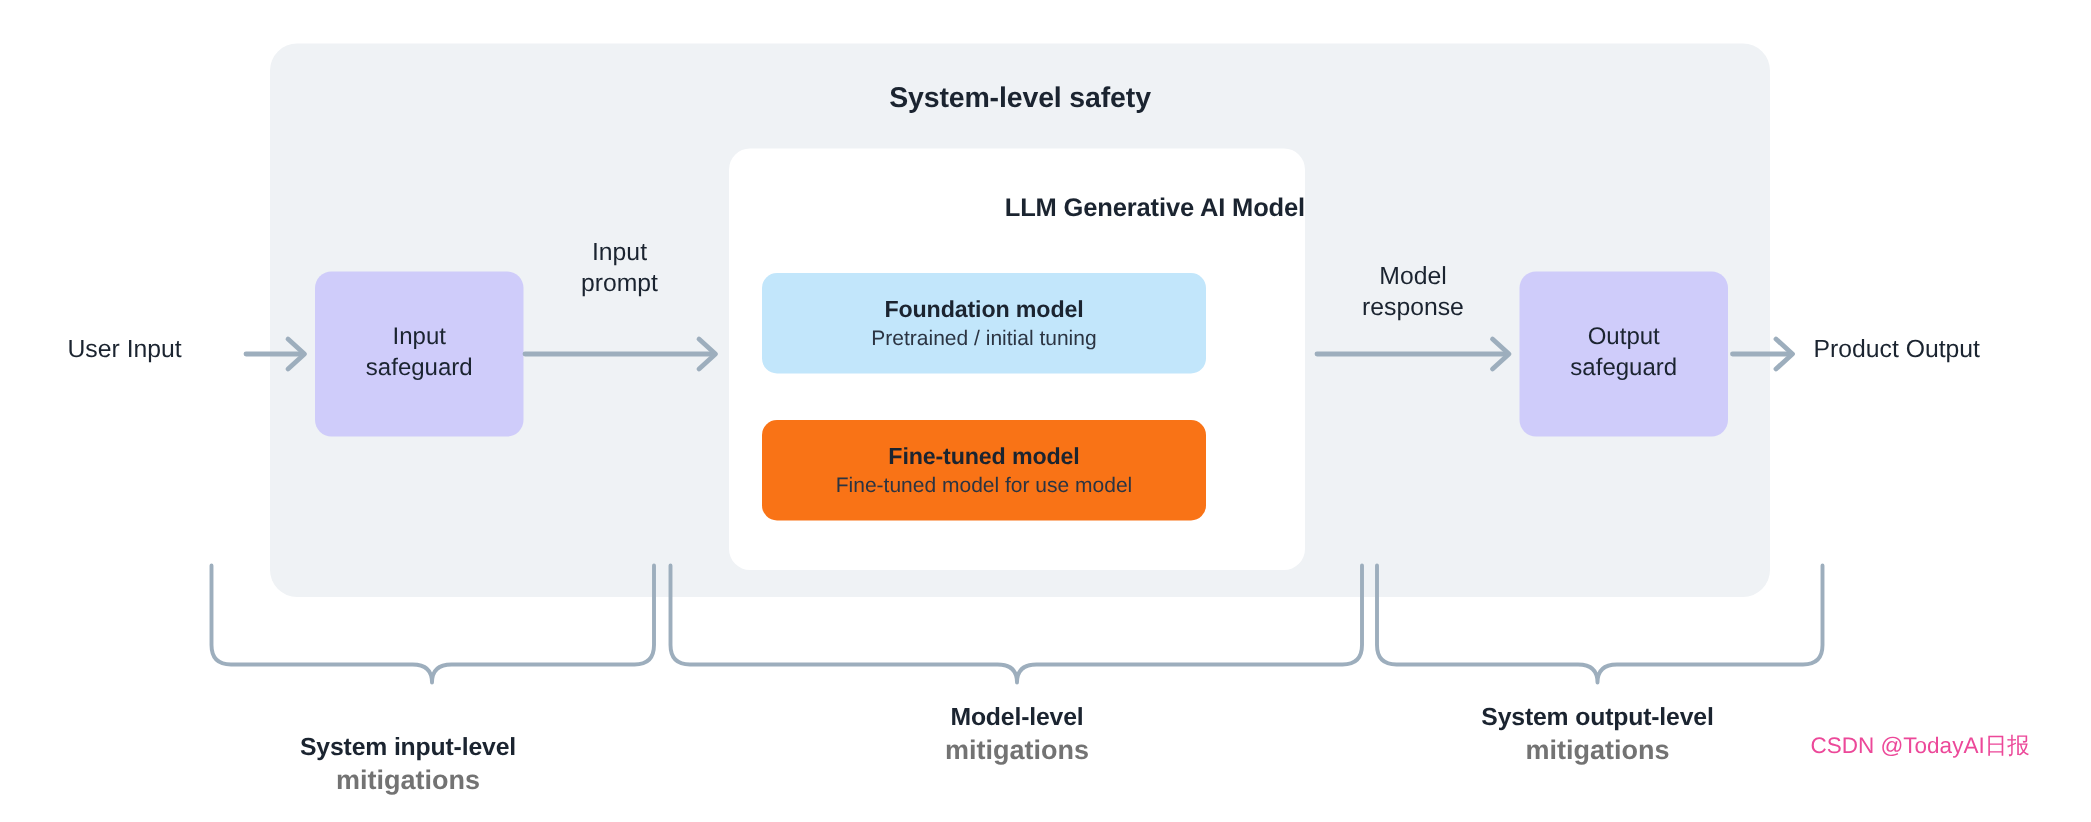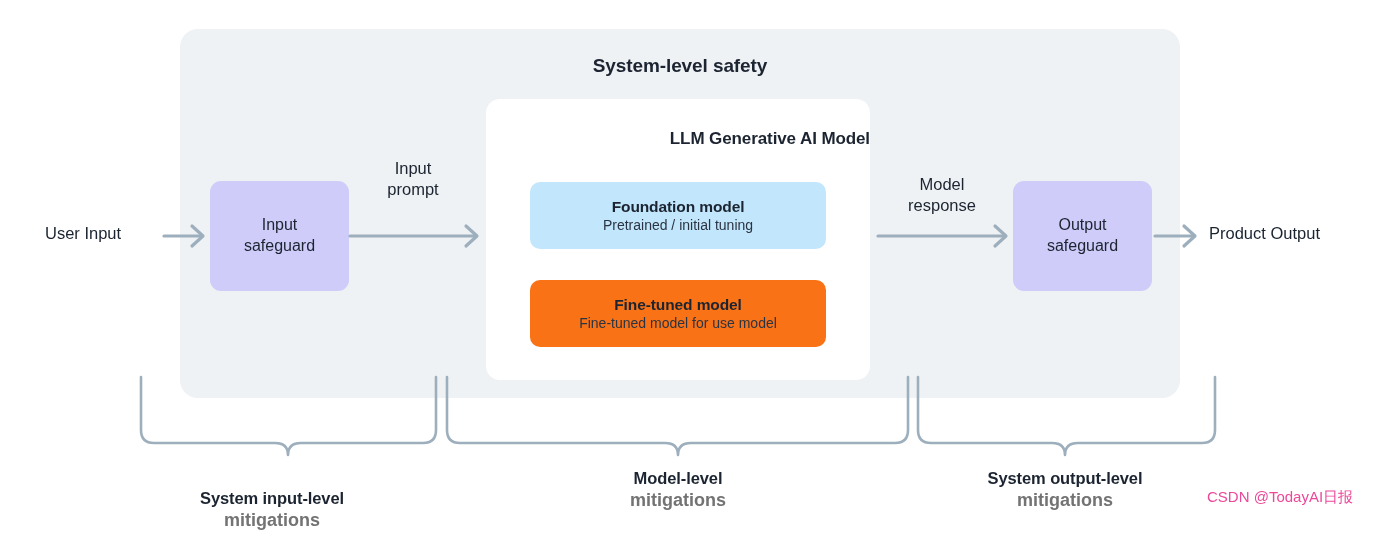--- a/index.html
+++ b/index.html
@@ -58,21 +58,21 @@
     width: 384px;
     text-align: right;
     font-size: 17px;
     font-weight: bold;
     color: #1b2430;
     letter-spacing: -0.1px;
   }
 
   .model-box {
     position: absolute;
-    left: 530px;
+    left: 508px;
     width: 296px;
     height: 67px;
     border-radius: 10px;
     display: flex;
     flex-direction: column;
     align-items: center;
     justify-content: center;
     text-align: center;
   }
   .model-box.foundation { top: 182px; background: #c2e6fb; }

